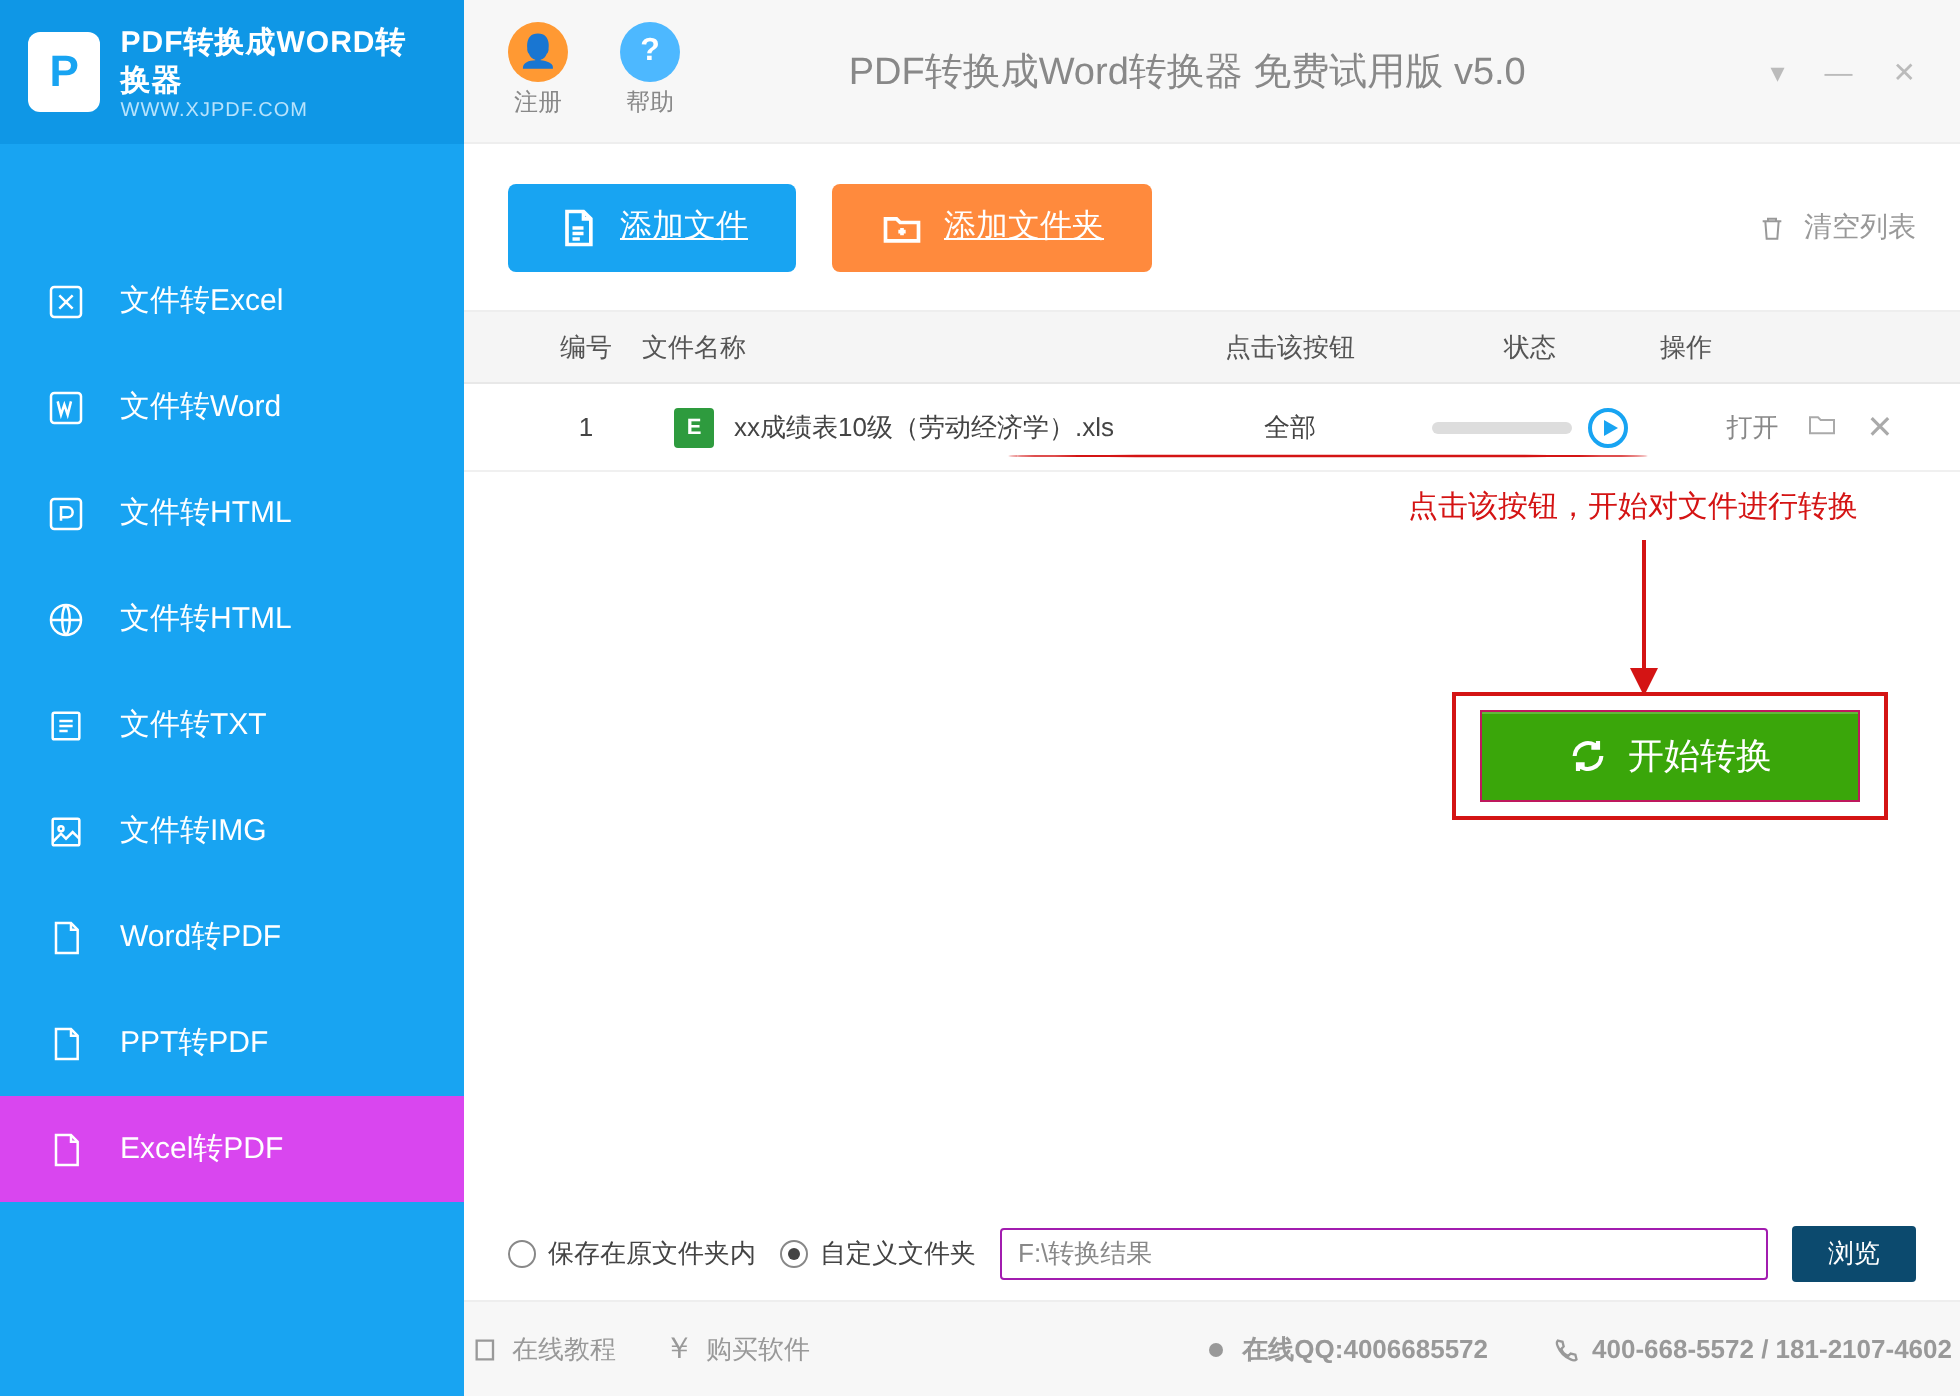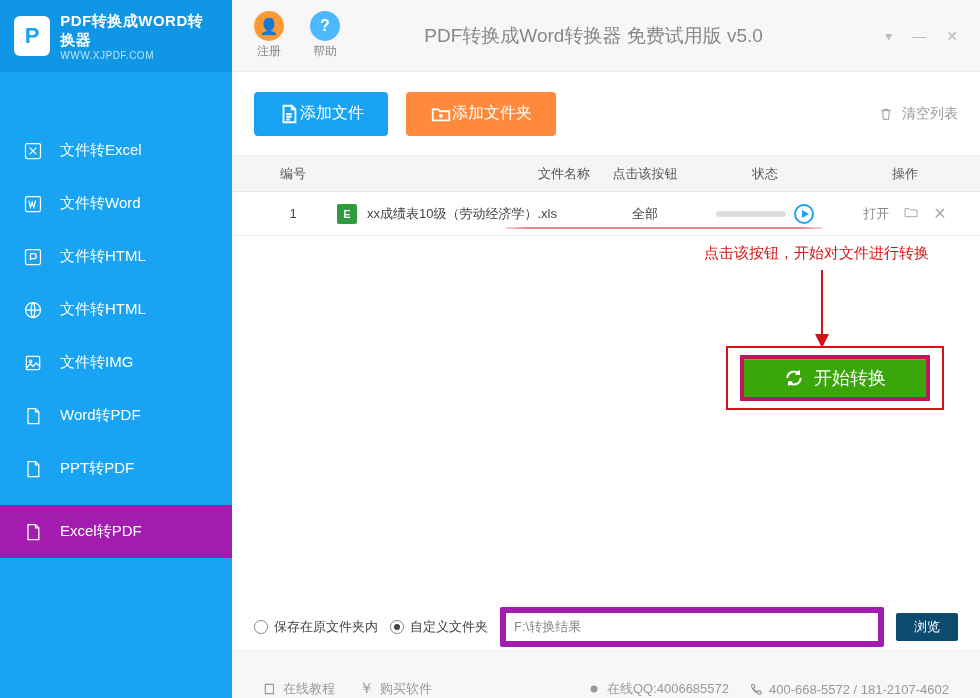--- a/index.html
+++ b/index.html
@@ -7,81 +7,81 @@
 .app { display: flex; width: 100%; height: 100%; }
 
 
 .sidebar { width: 232px; background: #18a4f2; color: #fff; display: flex; flex-direction: column; }
 .logo-area { background: #0f97e6; height: 72px; display: flex; align-items: center; padding: 0 14px; gap: 10px; }
 .logo-icon { width: 40px; height: 40px; background: #fff; border-radius: 6px; display: flex; align-items: center; justify-content: center; color: #18a4f2; font-weight: bold; font-size: 22px; }
 .logo-text { font-size: 15px; font-weight: bold; letter-spacing: 0.5px; }
 .logo-sub { font-size: 10px; color: #b8e3fc; letter-spacing: 0.5px; }
 .spacer { height: 52px; }
 .nav-item { height: 53px; display: flex; align-items: center; padding: 0 22px; gap: 16px; cursor: pointer; font-size: 15px; }
-.nav-item.active { background: #a21caf; margin-top: 10px; }
+.nav-item.active { background: #d946ef; }
 .nav-item .nicon { width: 22px; height: 22px; display: flex; align-items: center; justify-content: center; }
 .nav-item .nicon svg { width: 20px; height: 20px; }
 
 
 .main { flex: 1; display: flex; flex-direction: column; background: #fff; }
 .titlebar { height: 72px; display: flex; align-items: center; background: #f7f7f7; border-bottom: 1px solid #eee; }
 .tb-left { display: flex; gap: 26px; padding: 0 22px; }
 .tb-btn { display: flex; flex-direction: column; align-items: center; gap: 2px; cursor: pointer; }
 .tb-btn .circ { width: 30px; height: 30px; border-radius: 50%; display: flex; align-items: center; justify-content: center; color: #fff; font-weight: bold; font-size: 16px; }
 .circ.orange { background: #ff9933; }
 .circ.blue { background: #4db8ff; }
 .tb-btn span { font-size: 12px; color: #888; }
 .tb-title { flex: 1; text-align: center; font-size: 19px; color: #888; padding-right: 60px; }
 .winctl { display: flex; gap: 20px; padding-right: 22px; color: #bbb; font-size: 14px; }
 .winctl span { cursor: pointer; }
 
 .toolbar { height: 84px; display: flex; align-items: center; padding: 0 22px; gap: 18px; border-bottom: 1px solid #eee; }
-.btn { height: 44px; border-radius: 4px; display: flex; align-items: center; padding: 0 24px; color: #fff; font-size: 16px; cursor: pointer; }
+.btn { height: 44px; border-radius: 4px; display: flex; align-items: center; padding: 0 24px; gap: 10px; color: #fff; font-size: 16px; cursor: pointer; text-decoration: underline; }
 .btn.blue { background: #18a4f2; }
 .btn.orange { background: #ff8a3d; }
 .btn svg { width: 22px; height: 22px; }
 .clear { margin-left: auto; display: flex; align-items: center; gap: 8px; color: #999; font-size: 14px; cursor: pointer; }
 .clear svg { width: 16px; height: 16px; }
 
 .table { flex: 1; display: flex; flex-direction: column; }
 .thead { height: 36px; background: #f5f5f5; display: flex; align-items: center; font-size: 13px; color: #555; border-bottom: 1px solid #e8e8e8; }
 .col-num { width: 56px; text-align: center; margin-left: 33px; }
-.col-name { flex: 1; text-align: right; }
+.col-name { flex: 1; text-align: left; }
 .col-page { width: 110px; text-align: center; }
 .col-status { width: 130px; text-align: center; }
-.col-op { width: 150px; text-align: center; }
+.col-op { width: 150px; text-align: left; }
 .trow { height: 44px; display: flex; align-items: center; font-size: 13px; color: #444; border-bottom: 1px solid #f0f0f0; position: relative; }
 .file-cell { display: flex; align-items: center; gap: 10px; padding-left: 16px; }
 .file-icon { width: 20px; height: 20px; background: #2e9b3e; border-radius: 2px; color: #fff; font-size: 11px; font-weight: bold; display: flex; align-items: center; justify-content: center; }
 .status-cell { display: flex; align-items: center; justify-content: center; gap: 8px; }
 .pbar { width: 70px; height: 6px; background: #ddd; border-radius: 3px; }
 .play { width: 20px; height: 20px; border: 2px solid #18a4f2; border-radius: 50%; display: flex; align-items: center; justify-content: center; cursor: pointer; }
 .play::after { content: ""; border-left: 7px solid #18a4f2; border-top: 4px solid transparent; border-bottom: 4px solid transparent; margin-left: 2px; }
 .op-cell { display: flex; align-items: center; justify-content: center; gap: 14px; color: #888; }
 .op-cell span { cursor: pointer; }
 .underline { position: absolute; bottom: 6px; left: 272px; width: 320px; height: 2px; background: #d41414; border-radius: 50% / 100%; transform: scaleY(0.6); }
 
 .annot-area { position: relative; height: 200px; text-decoration: underline; }
 .annot-text { position: absolute; top: 8px; left: 472px; color: #d41414; font-size: 15px; }
 .arrow-svg { position: absolute; top: 28px; left: 570px; }
 .convert-box { position: absolute; top: 110px; left: 494px; width: 218px; height: 64px; border: 2px solid #d41414; display: flex; align-items: center; justify-content: center; }
-.btn-convert { width: 190px; height: 46px; background: #3aa60a; border: 4px solid #be185d; box-shadow: inset 0 1px 0 rgba(255,255,255,0.2); display: flex; align-items: center; justify-content: center; gap: 10px; color: #fff; font-size: 18px; cursor: pointer; }
+.btn-convert { width: 190px; height: 46px; background: #3aa60a; border: 1px solid #be185d; box-shadow: inset 0 1px 0 rgba(255,255,255,0.2); display: flex; align-items: center; justify-content: center; gap: 10px; color: #fff; font-size: 18px; cursor: pointer; }
 .btn-convert svg { width: 20px; height: 20px; }
 
 .save-row { height: 46px; display: flex; align-items: center; padding: 0 22px; gap: 12px; font-size: 13px; color: #444; }
 .radio { display: flex; align-items: center; gap: 6px; cursor: pointer; }
 .radio .dot { width: 14px; height: 14px; border: 1px solid #888; border-radius: 50%; display: flex; align-items: center; justify-content: center; }
 .radio.checked .dot::after { content: ""; width: 6px; height: 6px; background: #444; border-radius: 50%; }
-.path-input { flex: 1; height: 40px; border: 6px solid #a21caf; border-radius: 2px; padding: 0 8px; font-size: 13px; color: #888; background: #fff; }
+.path-input { flex: 1; height: 26px; border: 1px solid #a21caf; border-radius: 2px; padding: 0 8px; font-size: 13px; color: #888; background: #fff; }
 .browse { height: 28px; padding: 0 18px; background: #0c4a6e; color: #fff; border-radius: 2px; font-size: 13px; display: flex; align-items: center; cursor: pointer; }
 
-.footer { height: 48px; background: #f7f7f7; border-top: 1px solid #eee; display: flex; align-items: flex-end; padding: 0 31px; gap: 24px; font-size: 13px; color: #999; }
+.footer { height: 48px; background: #f7f7f7; border-top: 1px solid #eee; display: flex; align-items: center; padding: 0 4px; gap: 24px; font-size: 13px; color: #999; }
 .footer .fitem { display: flex; align-items: center; gap: 6px; cursor: pointer; }
 .footer svg { width: 14px; height: 14px; }
-.footer .right { margin-left: auto; display: flex; gap: 20px; }
+.footer .right { margin-left: auto; display: flex; gap: 32px; font-weight: bold; }
 </style>
 </head>
 <body>
 
 <div class="app">
   <div class="sidebar">
     <div class="logo-area">
       <div class="logo-icon">P</div>
       <div>
         <div class="logo-text">PDF转换成WORD转换器</div>
@@ -117,20 +117,29 @@
         <span>文件转HTML</span>
       </div>
     <div class="nav-item">
         <span class="nicon">
           <svg viewBox="0 0 24 24" fill="none" stroke="#fff" stroke-width="1.5">
             <circle cx="12" cy="12" r="9"></circle>
             <path d="M3 12h18M12 3c3 3 3 15 0 18M12 3c-3 3-3 15 0 18"></path>
           </svg>
         </span>
         <span>文件转HTML</span>
+      </div>
+    <div class="nav-item">
+        <span class="nicon">
+          <svg viewBox="0 0 24 24" fill="none" stroke="#fff" stroke-width="1.5">
+            <rect x="4" y="4" width="16" height="16" rx="1"></rect>
+            <path d="M8 9h8M8 12h8M8 15h5"></path>
+          </svg>
+        </span>
+        <span>文件转TXT</span>
       </div>
     <div class="nav-item">
         <span class="nicon">
           <svg viewBox="0 0 24 24" fill="none" stroke="#fff" stroke-width="1.5">
             <rect x="4" y="4" width="16" height="16" rx="1"></rect>
             <circle cx="9" cy="10" r="1.5"></circle>
             <path d="M4 18l5-5 3 3 4-4 4 4"></path>
           </svg>
         </span>
         <span>文件转IMG</span>

